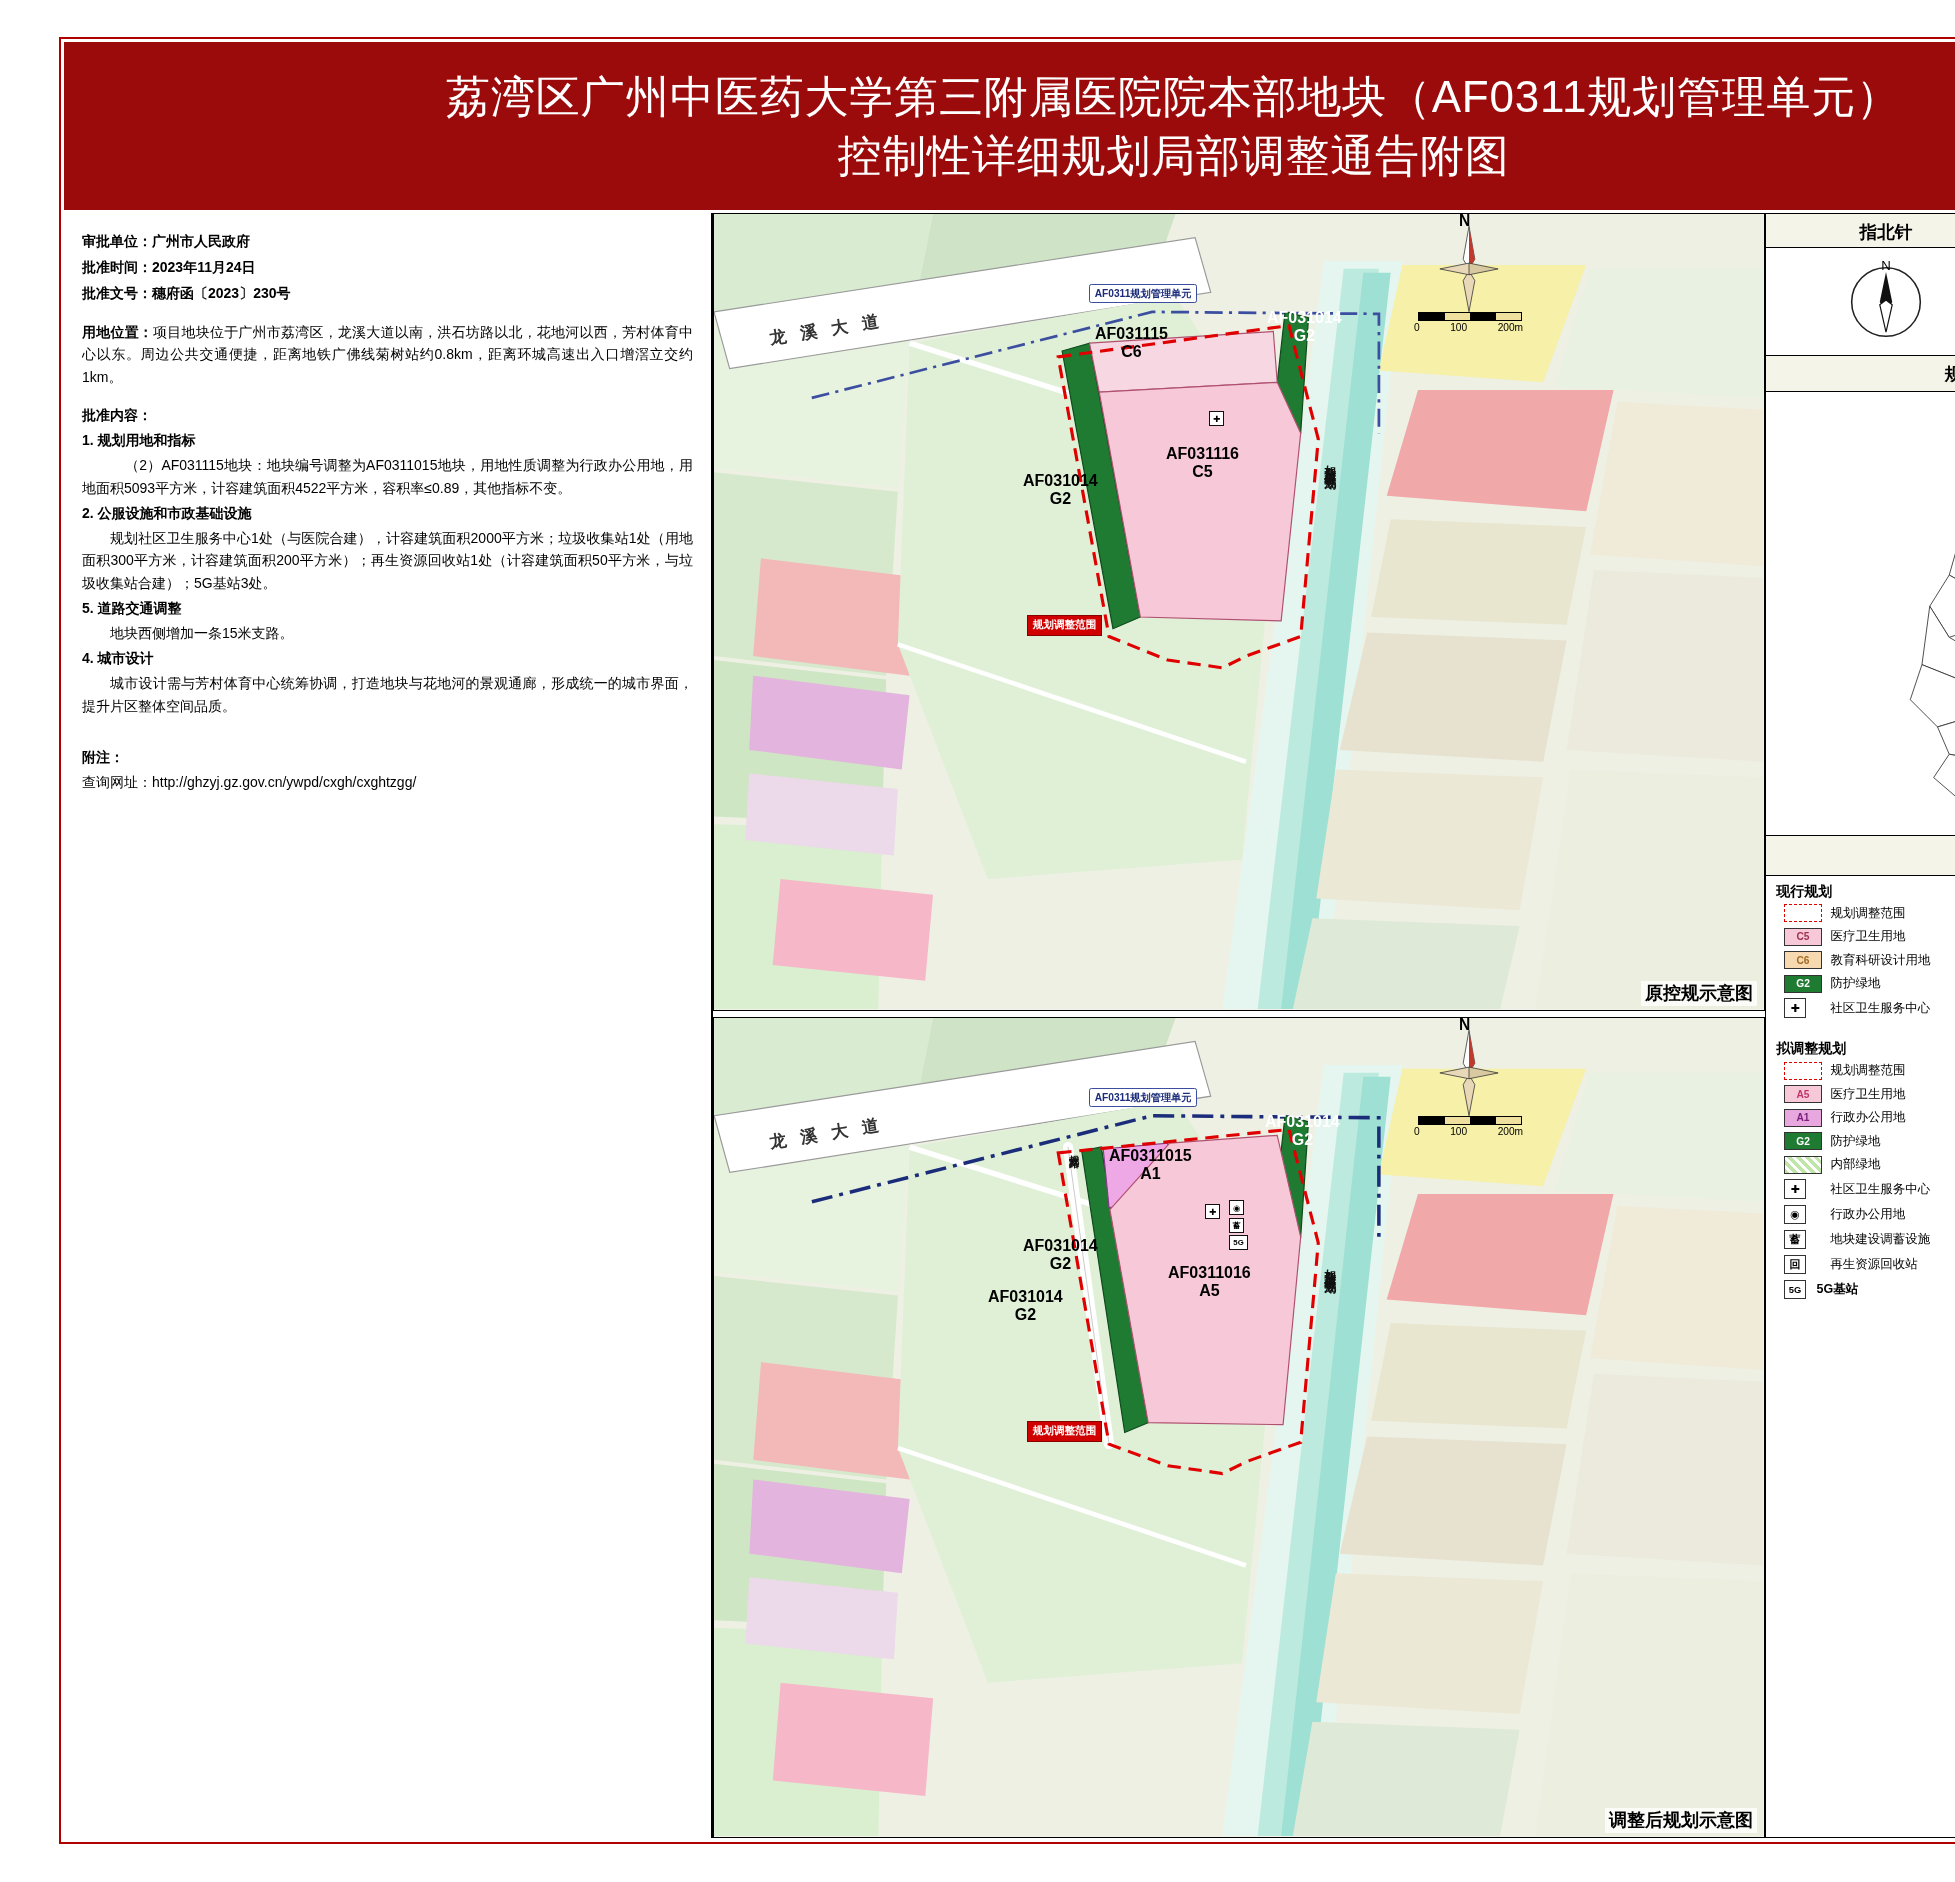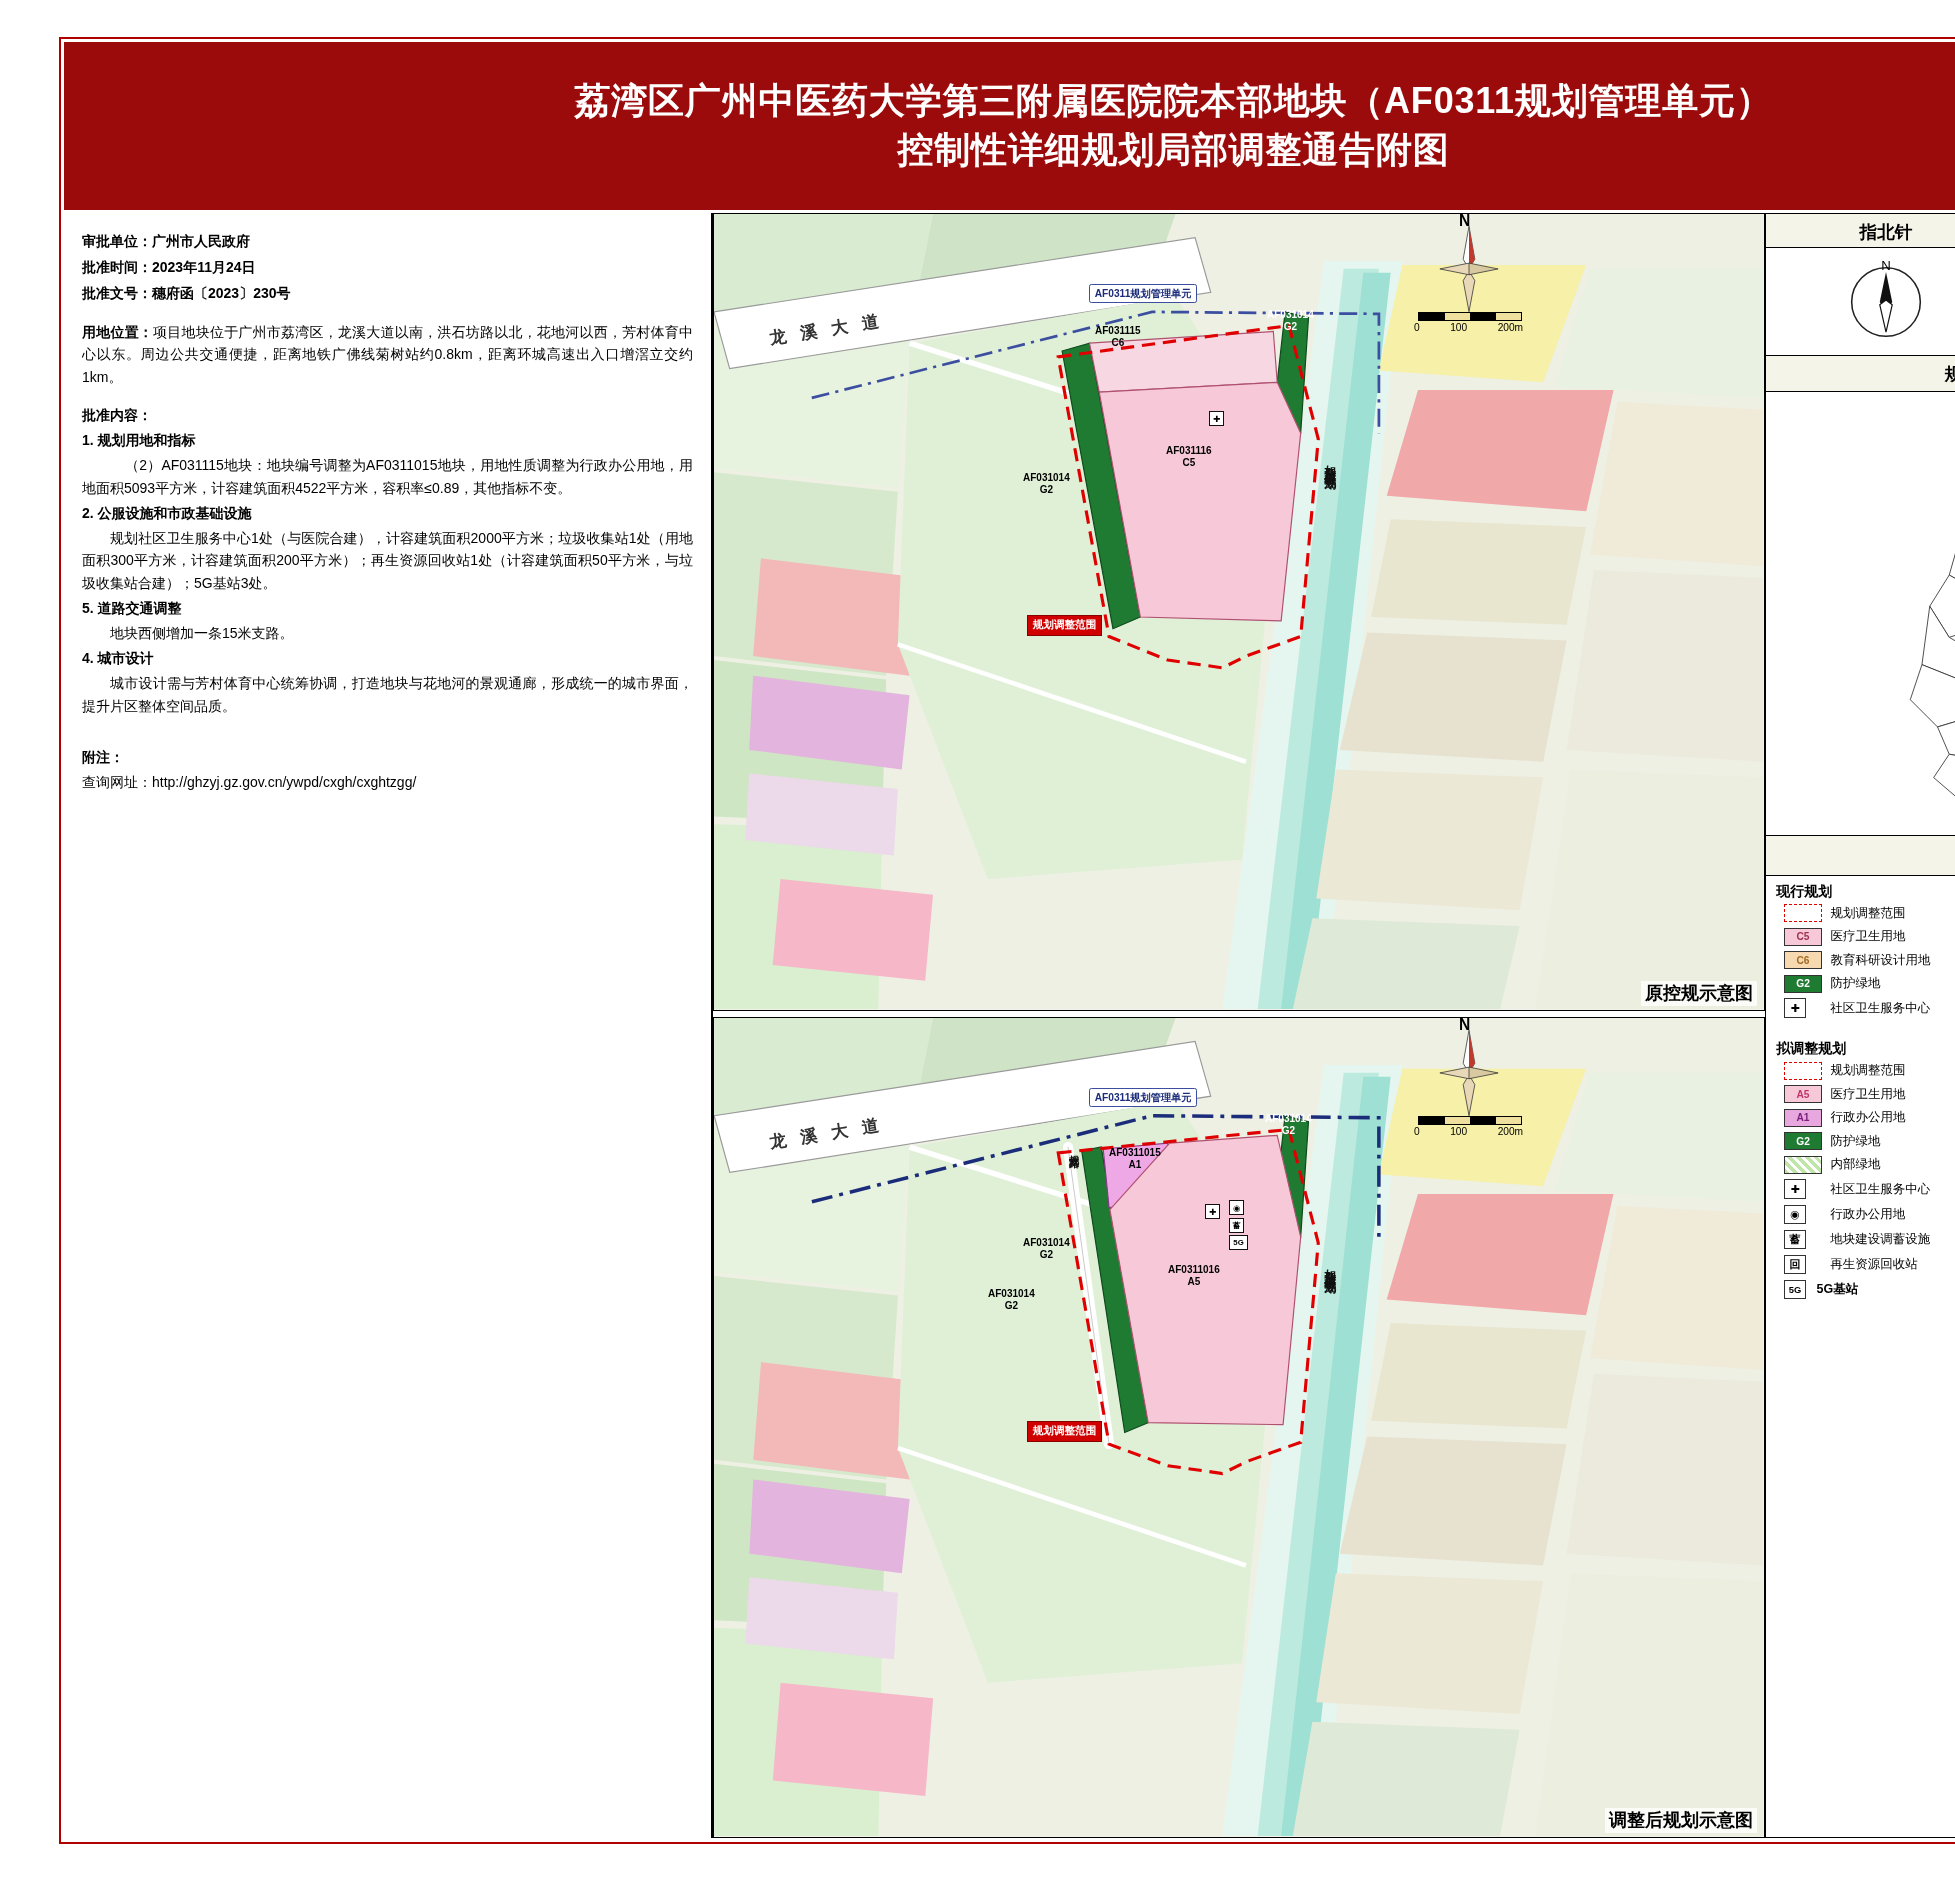--- a/index.html
+++ b/index.html
@@ -17,21 +17,21 @@
     position:absolute;left:59px;top:37px;width:2229px;height:1807px;
     border:2.7px solid #b00000;box-sizing:border-box;background:#fff;
   }
   
   .title-band{
     position:absolute;left:64px;top:42px;width:2219px;height:168px;
     background:#9c0b0b;color:#fff;display:flex;flex-direction:column;
     align-items:center;justify-content:center;
   }
   .title-band div{
-    font-size:36px;font-weight:bold;letter-spacing:0.8px;line-height:1.35;
+    font-size:44px;font-weight:normal;letter-spacing:0.8px;line-height:1.35;
     white-space:nowrap;
   }
   
   .left-col{
     position:absolute;left:64px;top:213px;width:649px;height:1625px;
     box-sizing:border-box;padding:17px 18px 7.8px 18px;
     border-right:2px solid #000;
     font-size:14px;line-height:1.62;
   }
   .left-col .kv{font-weight:bold;margin-bottom:3.1px;}
@@ -45,21 +45,21 @@
   .map{
     position:absolute;border:1.6px solid #000;box-sizing:border-box;
     overflow:hidden;background:#f2f2ea;
   }
   #map-top{left:713px;top:213px;width:1052px;height:798px;}
   #map-bottom{left:713px;top:1017px;width:1052px;height:821px;}
   .map-caption{
     position:absolute;right:7px;bottom:3.9px;font-size:18px;font-weight:bold;
     background:rgba(255,255,255,.78);padding:0.8px 3.9px;
   }
-  .lbl{position:absolute;font-size:10px;font-weight:bold;line-height:1.15;text-align:center;color:#000;}
+  .lbl{position:absolute;font-size:16px;font-weight:bold;line-height:1.15;text-align:center;color:#000;}
   .lbl.white{color:#fff;}
   .road-label{
     position:absolute;font-size:17px;font-weight:bold;letter-spacing:4.7px;color:#333;
   }
   .unit-tag{
     position:absolute;background:#ffffff;border:0.8px solid #3b4ea0;border-radius:2.3px;
     font-size:10.2px;font-weight:bold;color:#1b2c7a;padding:1.6px 4.7px;white-space:nowrap;
   }
   .redtag{
     position:absolute;background:#d00000;color:#fff;font-size:10.6px;font-weight:bold;

